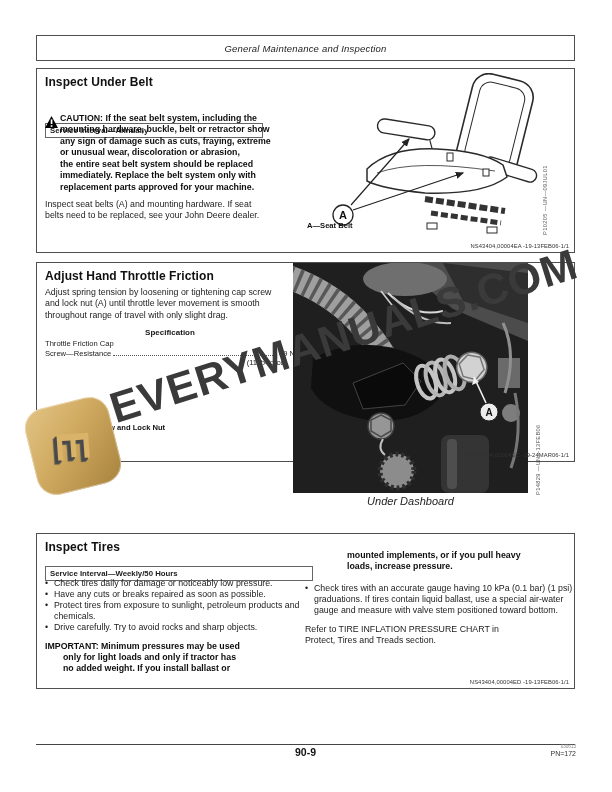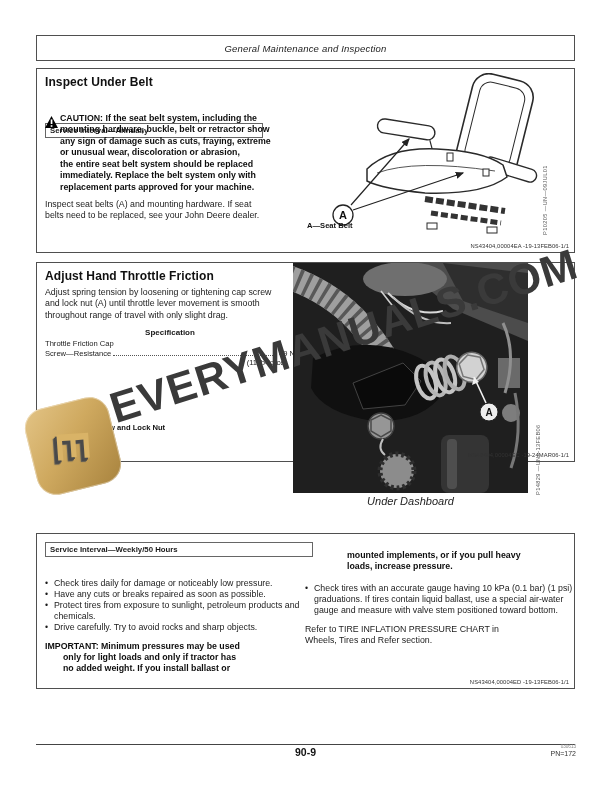--- a/index.html
+++ b/index.html
@@ -205,21 +205,21 @@
   <div class="ref">NS43404,00004EC -19-24MAR06-1/1</div>
 </div>
 
 <div class="watermark-text">EVERYMANUALS.COM</div>
 <div class="watermark-logo">
   <span class="glyph">E</span>
 </div>
 
 <div class="box sec3">
   <div class="sec-title">Inspect Tires</div>
-  <div class="service-box" style="top:8px;width:268px;">Service Interval—Weekly/50 Hours</div>
+  <div class="service-box" style="top:32px;width:268px;">Service Interval—Weekly/50 Hours</div>
 
   <div class="col" style="left:8px;top:44px;width:262px;">
     <div class="bullet">
       <span class="dot">•</span>
       <span>Check tires daily for damage or noticeably low pressure.</span>
     </div>
     <div class="bullet">
       <span class="dot">•</span>
       <span>Have any cuts or breaks repaired as soon as possible.</span>
     </div>
@@ -237,21 +237,21 @@
   </div>
 
   <div class="col" style="left:268px;top:16px;width:268px;">
     <div class="imp-right pre">mounted implements, or if you pull heavy
 loads, increase pressure.</div>
     <div class="bullet" style="margin-top:10px;">
       <span class="dot">•</span>
       <span>Check tires with an accurate gauge having 10 kPa (0.1 bar) (1 psi) graduations.  If tires contain liquid ballast, use a special air-water gauge and measure with valve stem positioned toward bottom.</span>
     </div>
     <div class="body-text pre" style="margin-top:8px;">Refer to TIRE INFLATION PRESSURE CHART in
-Wheels, Tires and Refer section.</div>
+Protect, Tires and Treads section.</div>
   </div>
 
   <div class="ref">NS43404,00004ED -19-13FEB06-1/1</div>
 </div>
 
 <div class="footer-line"></div>
 <div class="page-num">90-9</div>
 <div class="print-code">030613</div>
 <div class="pn">PN=172</div>
 

